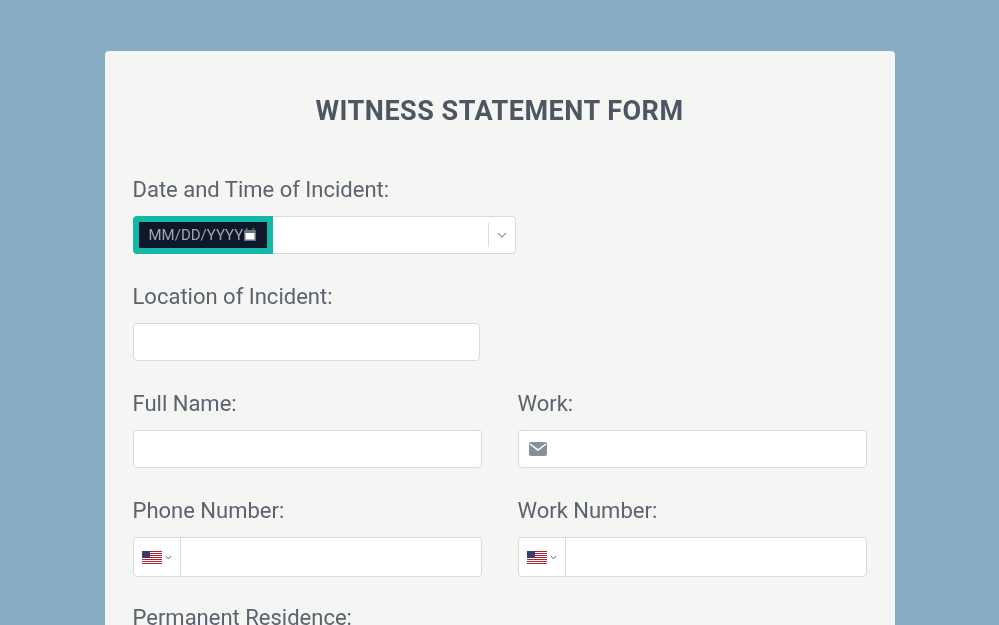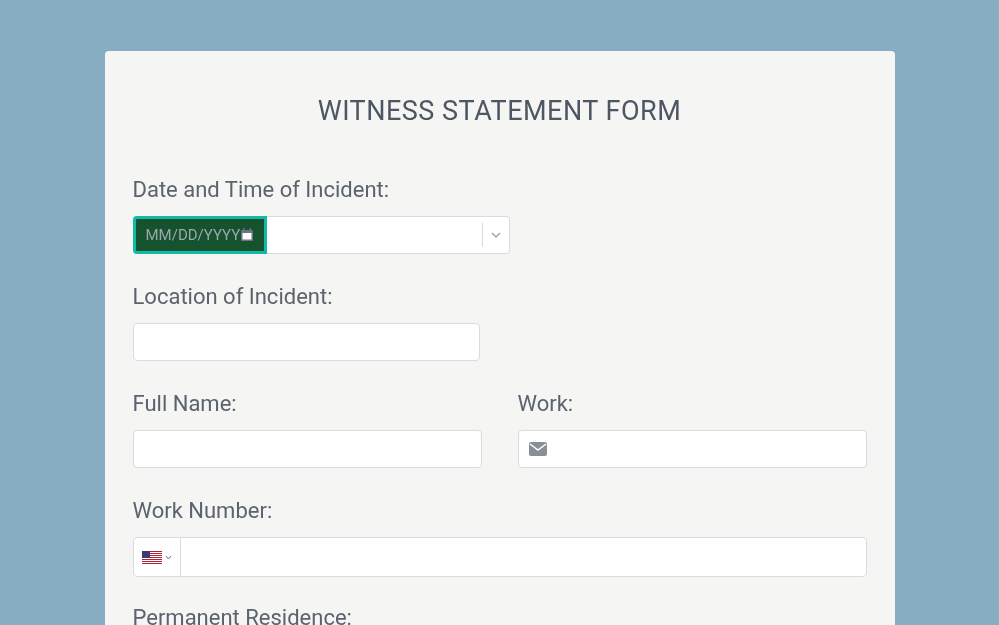--- a/index.html
+++ b/index.html
@@ -20,21 +20,21 @@
       background-color: #f5f5f3;
       margin: 51px auto 0;
       width: 790px;
       border-radius: 4px;
       padding: 44px 28px 28px;
     }
     
     .form-title {
       text-align: center;
       font-size: 27px;
-      font-weight: 400;
+      font-weight: 700;
       color: #4d5763;
       letter-spacing: 0.5px;
       margin-bottom: 50px;
     }
     
     .field-label {
       font-size: 22px;
       color: #5a636e;
       margin-bottom: 14px;
     }
@@ -72,25 +72,25 @@
     }
     
     .date-input-group {
       display: flex;
       width: 321px;
     }
     
     .date-input {
       width: 184px;
       height: 38px;
-      border: 3px solid #14b8a6;
+      border: 6px solid #14b8a6;
       border-radius: 4px 0 0 4px;
       padding: 0 10px;
       font-size: 15px;
-      background-color: #14532d;
+      background-color: #0f172a;
       display: flex;
       align-items: center;
       justify-content: space-between;
       color: #9ea5ad;
     }
     
     .date-placeholder {
       color: #9ea5ad;
       font-size: 15px;
     }
@@ -270,20 +270,32 @@
           <rect x="0" y="0" width="18" height="14" rx="2"></rect>
           <path d="M1 2 L9 8 L17 2" stroke="#ffffff" stroke-width="1.5" fill="none"></path>
         </svg>
         <input type="email" class="email-input" style="">
       </div>
     </div>
   </div>
 
   <div class="form-row">
     <div class="form-col">
+      <div class="field-label">Phone Number:</div>
+      <div class="phone-input-wrapper">
+        <div class="flag-selector">
+          <div class="us-flag"></div>
+          <svg class="flag-dropdown-icon" viewBox="0 0 7 7" fill="none">
+            <path d="M1 2 L3.5 5 L6 2" stroke="#6b7380" stroke-width="1" fill="none"></path>
+          </svg>
+        </div>
+        <input type="tel" class="phone-input" style="">
+      </div>
+    </div>
+    <div class="form-col">
       <div class="field-label">Work Number:</div>
       <div class="phone-input-wrapper">
         <div class="flag-selector">
           <div class="us-flag"></div>
           <svg class="flag-dropdown-icon" viewBox="0 0 7 7" fill="none">
             <path d="M1 2 L3.5 5 L6 2" stroke="#6b7380" stroke-width="1" fill="none"></path>
           </svg>
         </div>
         <input type="tel" class="phone-input" style="">
       </div>

